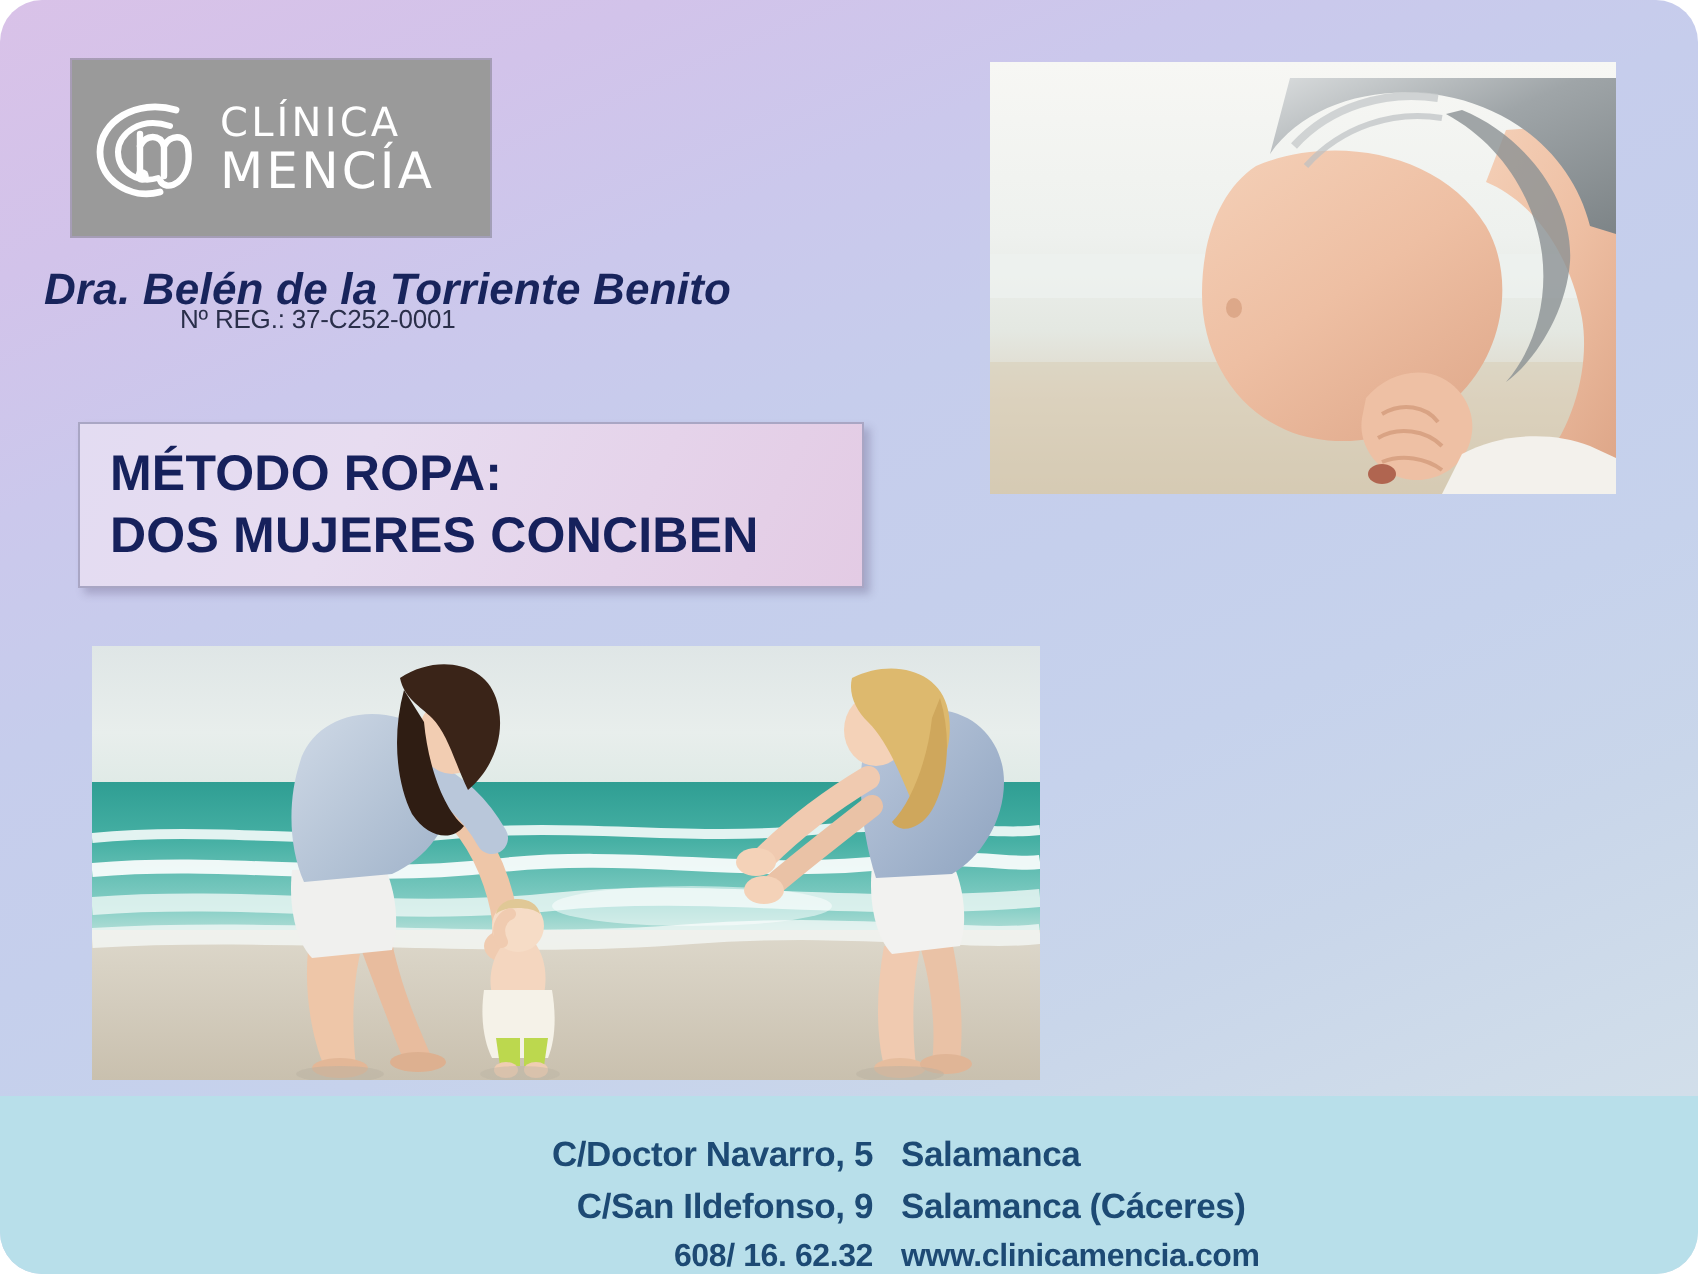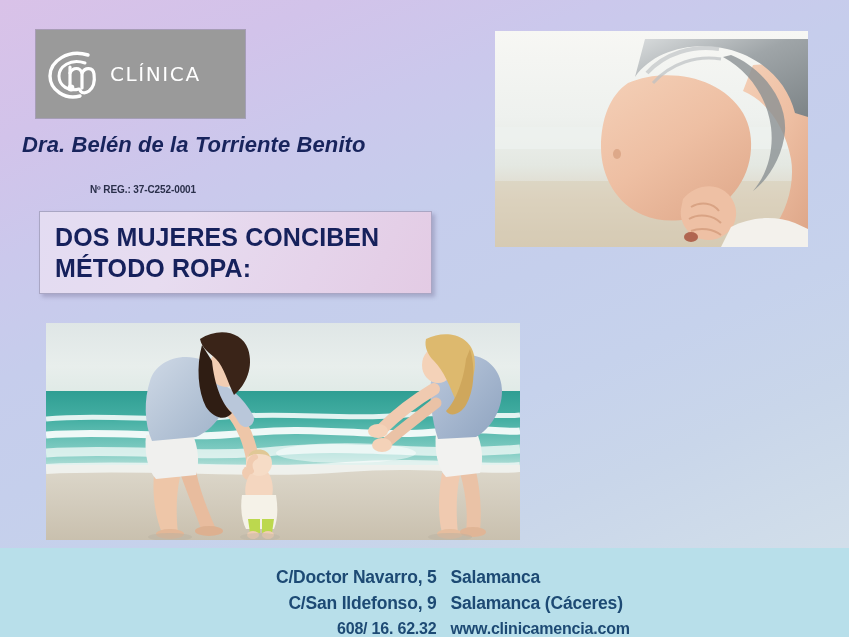--- a/index.html
+++ b/index.html
@@ -22,20 +22,21 @@
         #d9c2e8 0%,
         #d2c3ea 14%,
         #cbc8ec 26%,
         #c6cdec 38%,
         #c5cfec 50%,
         #c6d2ec 62%,
         #c9d6ea 74%,
         #cfdcea 86%,
         #d6e2ea 100%);
     overflow: hidden;
+    border-radius: 21px;
   }
 
   
   #logo-box {
     position: absolute;
     left: 36px;
     top: 30px;
     width: 209px;
     height: 88px;
     background: #9a9a9a;
@@ -82,26 +83,25 @@
     font-size: 22px;
     color: #18245c;
     letter-spacing: 0.1px;
     white-space: nowrap;
   }
   #doctor-reg {
     position: absolute;
     left: 90px;
     top: 152px;
     font-family: "Liberation Sans", sans-serif;
-    font-weight: bold;
-    font-size: 10px;
+    font-weight: normal;
+    font-size: 13px;
     color: #2a2f4a;
     letter-spacing: -0.1px;
     white-space: nowrap;
-    margin-top: 32px;
   }
 
   
   #title-box {
     position: absolute;
     left: 39px;
     top: 211px;
     width: 393px;
     height: 83px;
     background: linear-gradient(115deg, #e3dcf2 0%, #e7dcf0 35%, #e5d3ea 70%, #e3cbe4 100%);
@@ -196,29 +196,30 @@
         <path d="M44 12 C24 6, 6 18, 6 33 C6 47, 21 57, 36 53" fill="none" stroke="#ffffff" stroke-width="3.4" stroke-linecap="round"></path>
         <path d="M41 20 C26 15, 15 24, 15 33 C15 43, 25 49, 35 46" fill="none" stroke="#ffffff" stroke-width="3.0" stroke-linecap="round"></path>
         <path d="M26 24 L26 45" fill="none" stroke="#ffffff" stroke-width="3.2" stroke-linecap="round"></path>
         <path d="M26 30 C29 24, 36 24, 38 30 L38 45" fill="none" stroke="#ffffff" stroke-width="3.2" stroke-linecap="round"></path>
         <path d="M38 30 C41 24, 49 24, 50 31 C51 38, 50 44, 45 48 C41 51, 37 50, 36 47" fill="none" stroke="#ffffff" stroke-width="3.2" stroke-linecap="round"></path>
         <circle cx="27" cy="45" r="3.4" fill="#ffffff"></circle>
       </svg>
     </span>
     <span id="logo-words">
       <span class="logo-line-1">CLÍNICA</span>
+      <span class="logo-line-2">MENCÍA</span>
     </span>
   </div>
 
   <div id="doctor-name">Dra. Belén de la Torriente Benito</div>
   <div id="doctor-reg">Nº REG.: 37-C252-0001</div>
 
   <div id="title-box">
+    <div class="title-line">MÉTODO ROPA:</div>
     <div class="title-line">DOS MUJERES CONCIBEN</div>
-    <div class="title-line">MÉTODO ROPA:</div>
   </div>
 
   <div id="photo-pregnancy">
     <svg class="photo-svg" viewBox="0 0 313 216" preserveAspectRatio="none" xmlns="http://www.w3.org/2000/svg">
       <defs>
         <linearGradient id="pgBg" x1="0" y1="0" x2="0" y2="1">
           <stop offset="0%" stop-color="#f7f7f4"></stop>
           <stop offset="40%" stop-color="#eef1ee"></stop>
           <stop offset="62%" stop-color="#e4e8e2"></stop>
           <stop offset="78%" stop-color="#ded6c6"></stop>

